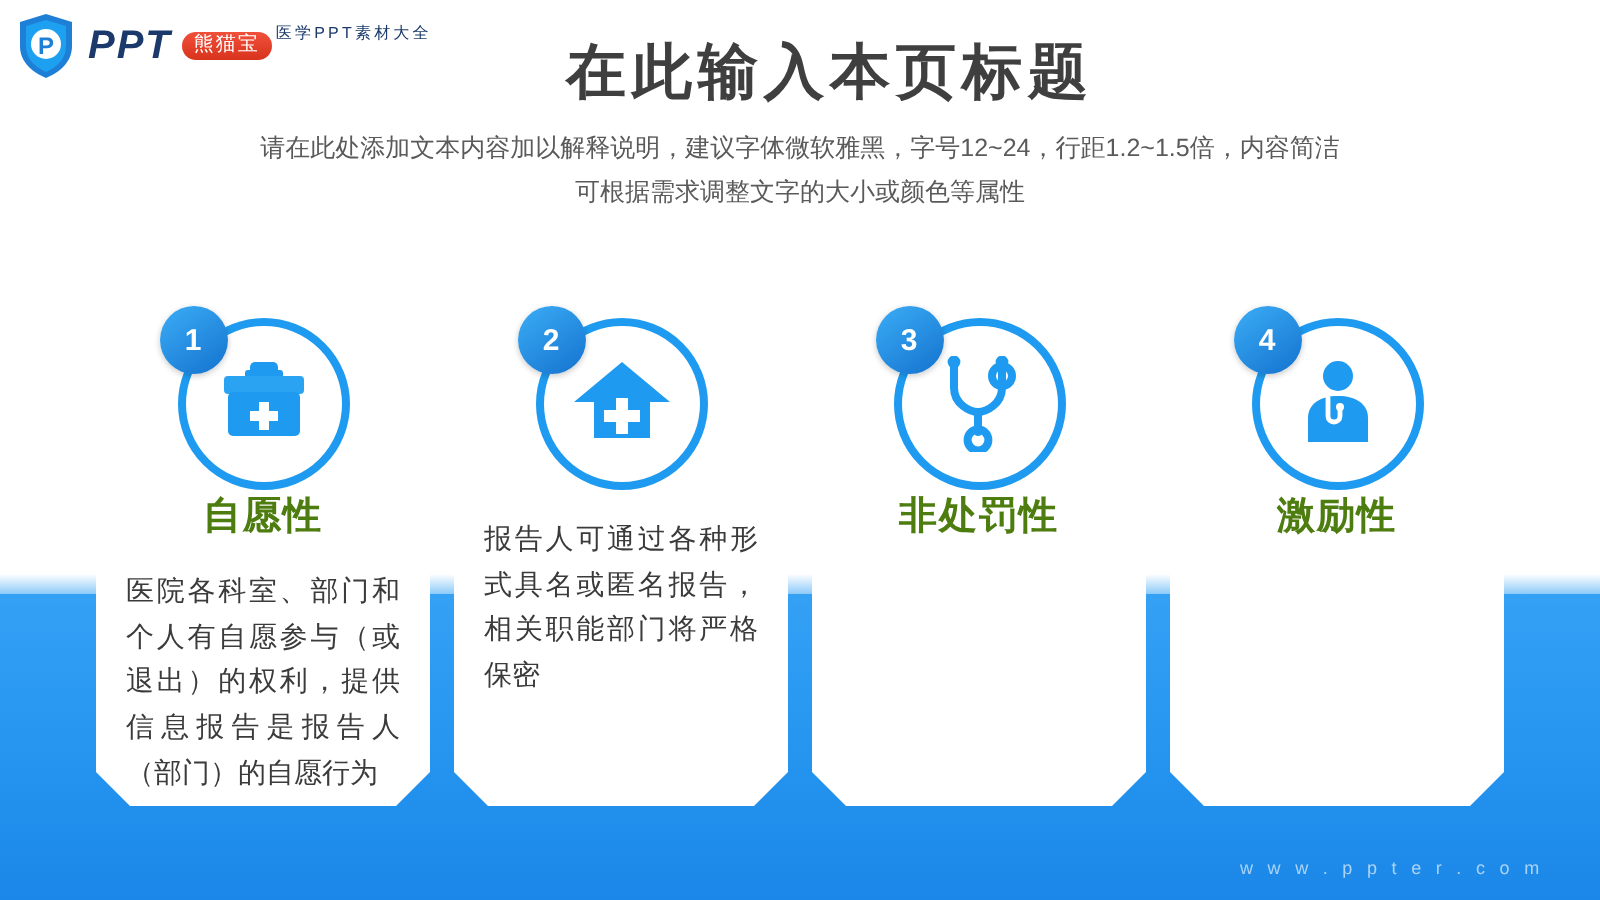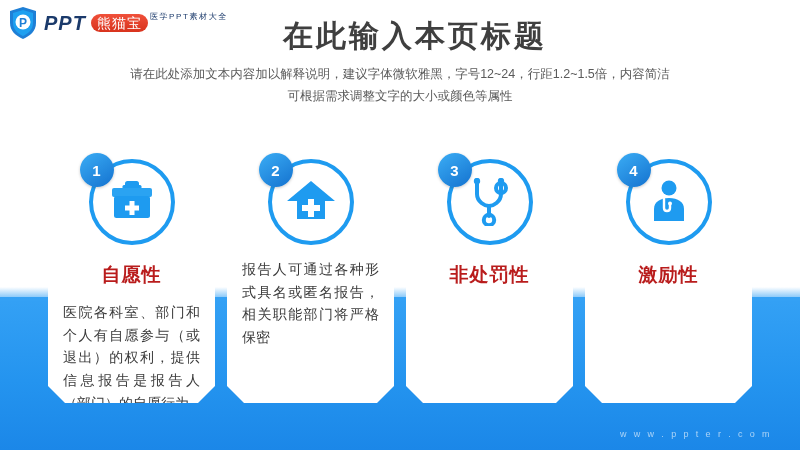--- a/index.html
+++ b/index.html
@@ -25,21 +25,21 @@
   .shield{ width:30px; height:34px; position:relative; }
   .shield svg{ display:block; }
   .logo-text{ display:flex; flex-direction:row; gap:2px; }
   .logo-row1{ display:flex; align-items:center; gap:5px; }
   .logo-ppt{
     font-size:20px; font-weight:bold; font-style:italic; color:#1b3a6b;
     letter-spacing:1px; line-height:1;
   }
   .logo-badge{
     background:linear-gradient(180deg,#f0503a,#d8331d);
-    color:#fff; font-size:14px; padding:2px 6px; border-radius:9px;
+    color:#fff; font-size:10px; padding:2px 6px; border-radius:9px;
     letter-spacing:1px; line-height:1; white-space:nowrap;
   }
   .logo-sub{
     font-size:8px; color:#1b3a6b; letter-spacing:1.6px; line-height:1;
     white-space:nowrap;
   }
 
   
   #page-title{
     position:absolute; left:0; right:0; top:16px; text-align:center;
@@ -79,21 +79,21 @@
   .icon-glyph svg{ display:block; }
   .badge{
     position:absolute; left:-9px; top:-6px; width:34px; height:34px;
     border-radius:50%;
     background:linear-gradient(145deg,#3badf5,#1472cf);
     color:#fff; font-size:15px; font-weight:bold;
     display:flex; align-items:center; justify-content:center;
     box-shadow:0 1px 3px rgba(0,0,0,.22);
   }
   .card-title{
-    margin-top:17px; font-size:19px; font-weight:bold; color:#b91c1c;
+    margin-top:0; font-size:19px; font-weight:bold; color:#4d7c0f;
     letter-spacing:1px;
   }
   .card-body{
     margin-top:13px; font-size:14px; color:#3b3b3b; line-height:1.62;
     text-align:justify; text-align-last:left; padding:0 3px;
   }
 
   
   #watermark{
     position:absolute; right:28px; bottom:11px;

